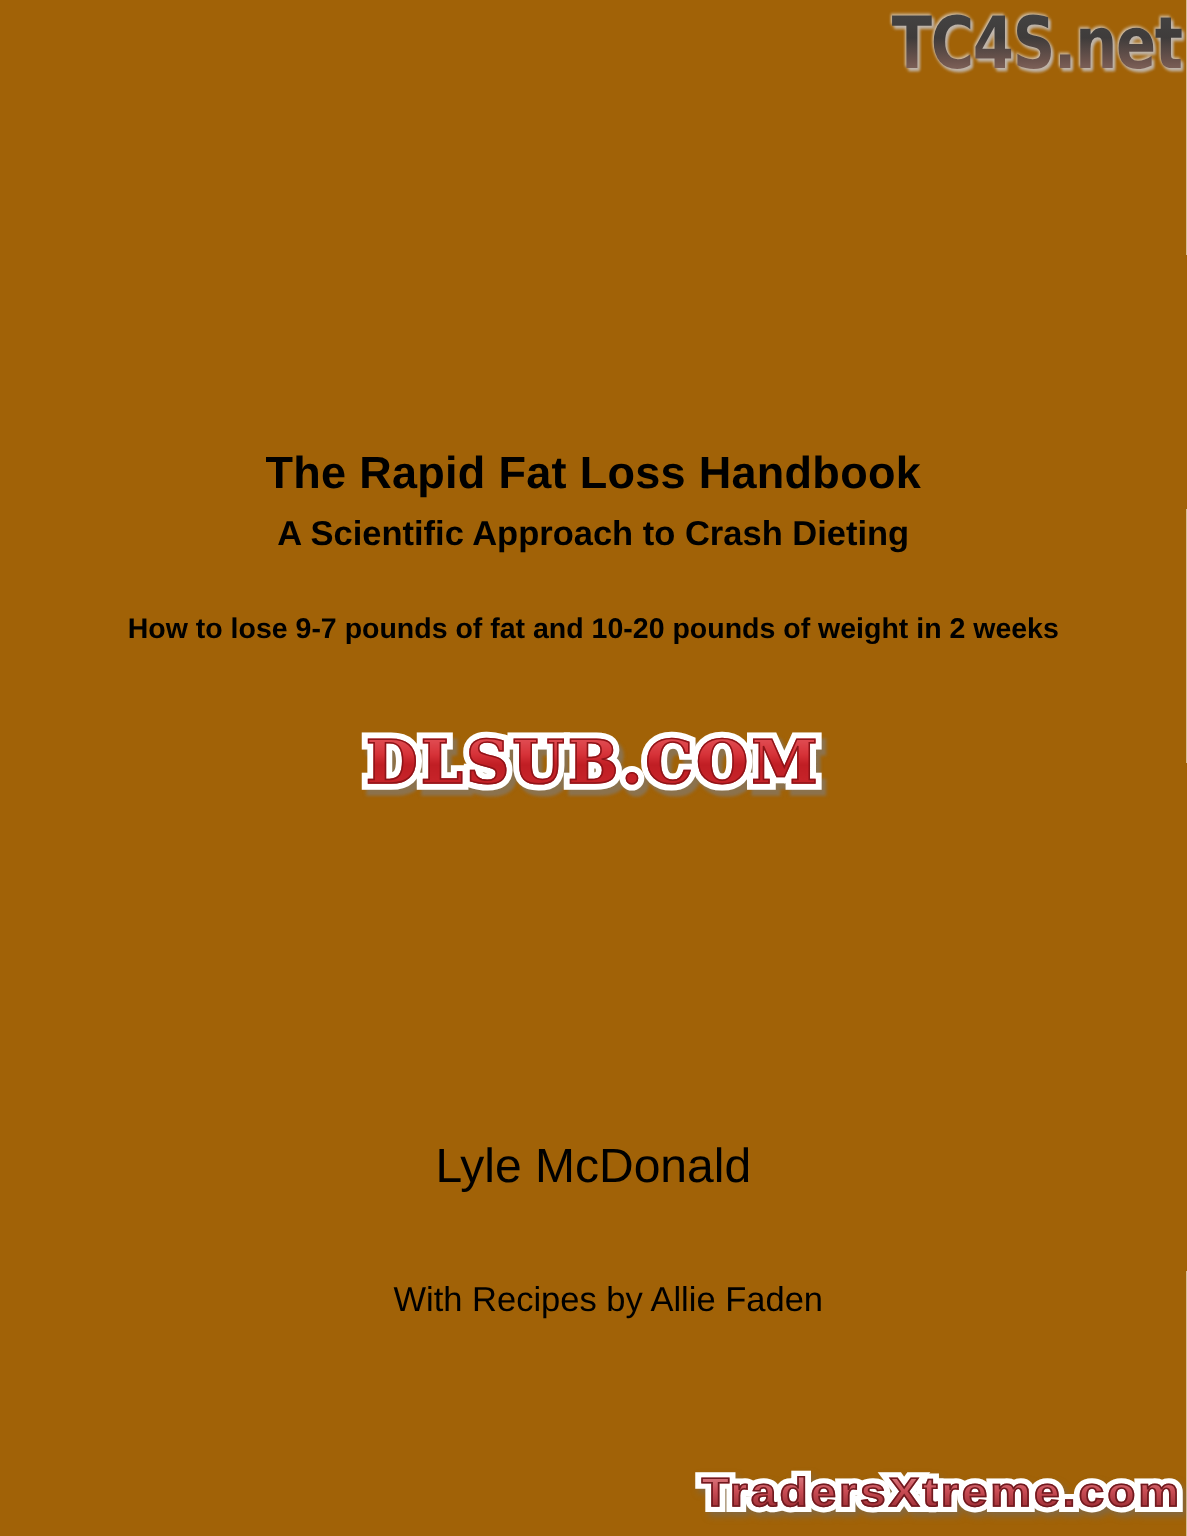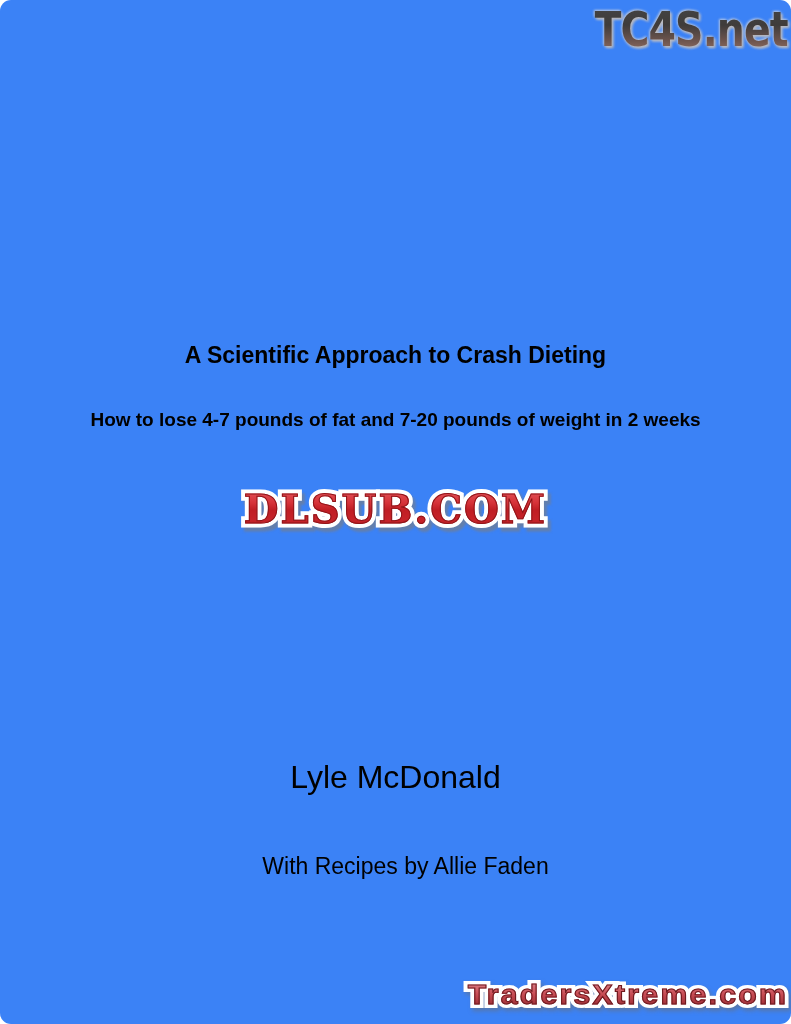--- a/index.html
+++ b/index.html
@@ -1,24 +1,23 @@
 <!DOCTYPE html>
 <html><head>
 <meta charset="utf-8">
 <style>
   html,body { margin:0; padding:0; background:#ffffff; }
   .page {
     position:relative;
     width:791px;
     height:1024px;
-    background:#3b82f6;
+    background:#a16207;
     overflow:hidden;
     font-family:"Liberation Sans", sans-serif;
     color:#000;
-    border-radius:11px;
   }
   .abs { position:absolute; left:0; right:0; text-align:center; line-height:1; white-space:nowrap; }
 
   
   .title    { top:301px; font-size:30px; font-weight:bold; letter-spacing:0.2px; }
   .subtitle { top:344px; font-size:23px; font-weight:bold; }
   .tagline  { top:410px; font-size:19px; font-weight:bold; }
   .author   { top:761px; font-size:32px; font-weight:normal; }
   .credit   { top:855px; font-size:23px; font-weight:normal;padding-left:20px; }
 
@@ -84,24 +83,25 @@
 </style>
 </head>
 <body>
 
 <div class="page">
 
   <div class="tc4s-wrap">
     <span class="tc4s">TC4S.net</span>
   </div>
 
+  <div class="abs title">The Rapid Fat Loss Handbook</div>
 
   <div class="abs subtitle">A Scientific Approach to Crash Dieting</div>
 
-  <div class="abs tagline">How to lose 4-7 pounds of fat and 7-20 pounds of weight in 2 weeks</div>
+  <div class="abs tagline">How to lose 9-7 pounds of fat and 10-20 pounds of weight in 2 weeks</div>
 
   <div class="abs author">Lyle McDonald</div>
 
   <div class="abs dlsub-wrap">
     <span class="logo-stack dlsub">
       <span class="outline">DLSUB.COM</span>
       <span class="fill">DLSUB.COM</span>
     </span>
   </div>
 

